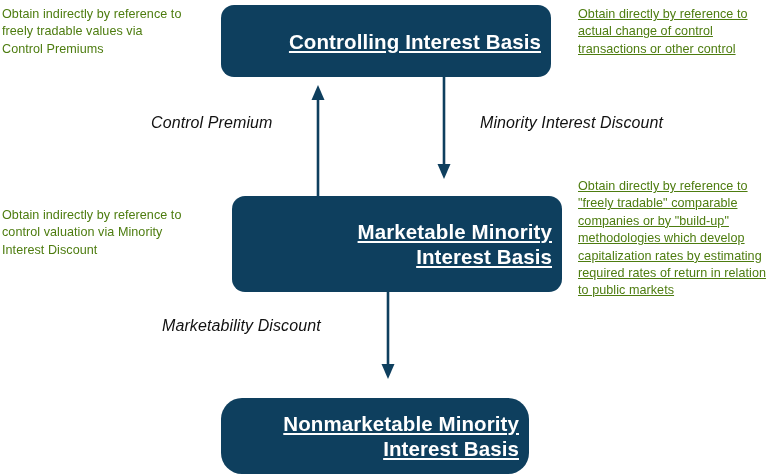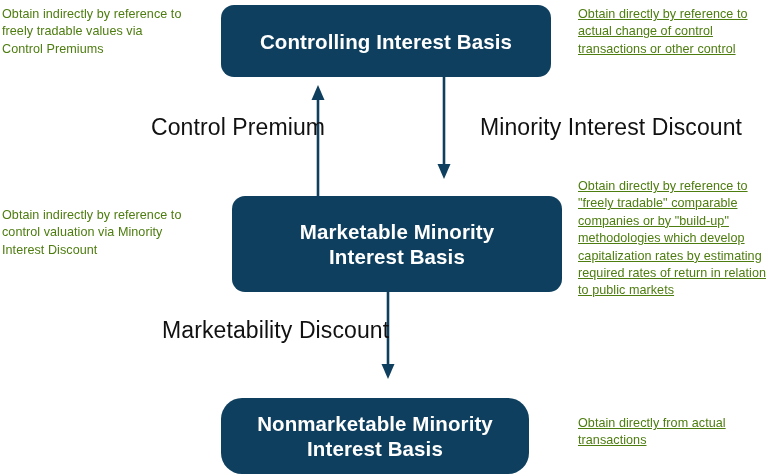--- a/index.html
+++ b/index.html
@@ -21,26 +21,27 @@
   
   .level-box {
     position: absolute;
     background: #0e3f5e;
     border-radius: 13px;
     color: #ffffff;
     font-weight: bold;
     font-size: 20.5px;
     line-height: 25px;
     letter-spacing: 0.1px;
-    text-align: center;
+    text-align: right;
     display: flex;
     align-items: center;
     justify-content: center;
     box-sizing: border-box;
     padding: 4px 10px;
+    text-decoration: underline;
   }
   .level-box .box-label {
     display: block;
     width: 100%;
     white-space: pre-line;
   }
 
   #box-controlling { left: 221px; top: 5px;   width: 330px; height: 72px; }
   #box-marketable  { left: 232px; top: 196px; width: 330px; height: 96px; }
   #box-nonmarketable { left: 221px; top: 398px; width: 308px; height: 76px; border-radius: 21px; }
@@ -60,21 +61,22 @@
   #note-top-left     { top: 6px; width: 212px; }
   #note-top-right    { top: 6px; }
   #note-mid-left     { top: 207px; width: 212px; }
   #note-mid-right    { top: 178px; }
   #note-bottom-left  { top: 399px; width: 212px; }
   #note-bottom-right { top: 415px; }
 
   
   .arrow-label {
     position: absolute;
-    font-size: 23px;
+    font-style: italic;
+    font-size: 16px;
     color: #111111;
     white-space: nowrap;
     letter-spacing: 0.1px;
   }
   #label-control-premium     { left: 151px; top: 114px; }
   #label-minority-discount   { left: 480px; top: 114px; }
   #label-marketability-disc  { left: 162px; top: 317px; text-align: center; }
 
   
   #arrow-layer {
@@ -141,16 +143,14 @@
 
   <div class="note note-right" id="note-mid-right">Obtain directly by reference to
 "freely tradable" comparable
 companies or by "build-up"
 methodologies which develop
 capitalization rates by estimating
 required rates of return in relation
 to public markets</div>
 
 
-  <div class="note note-right" id="note-bottom-right">Obtain directly from actual
-transactions</div>
 
 </div>
 
 </body></html>

